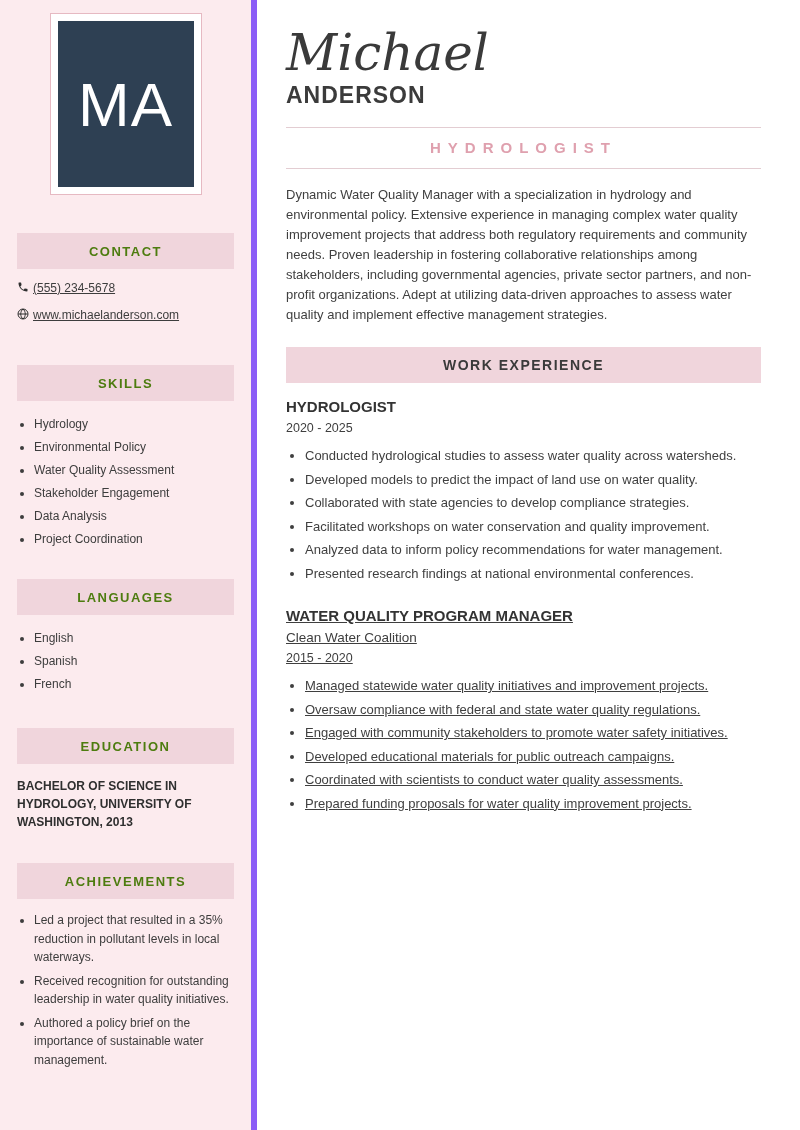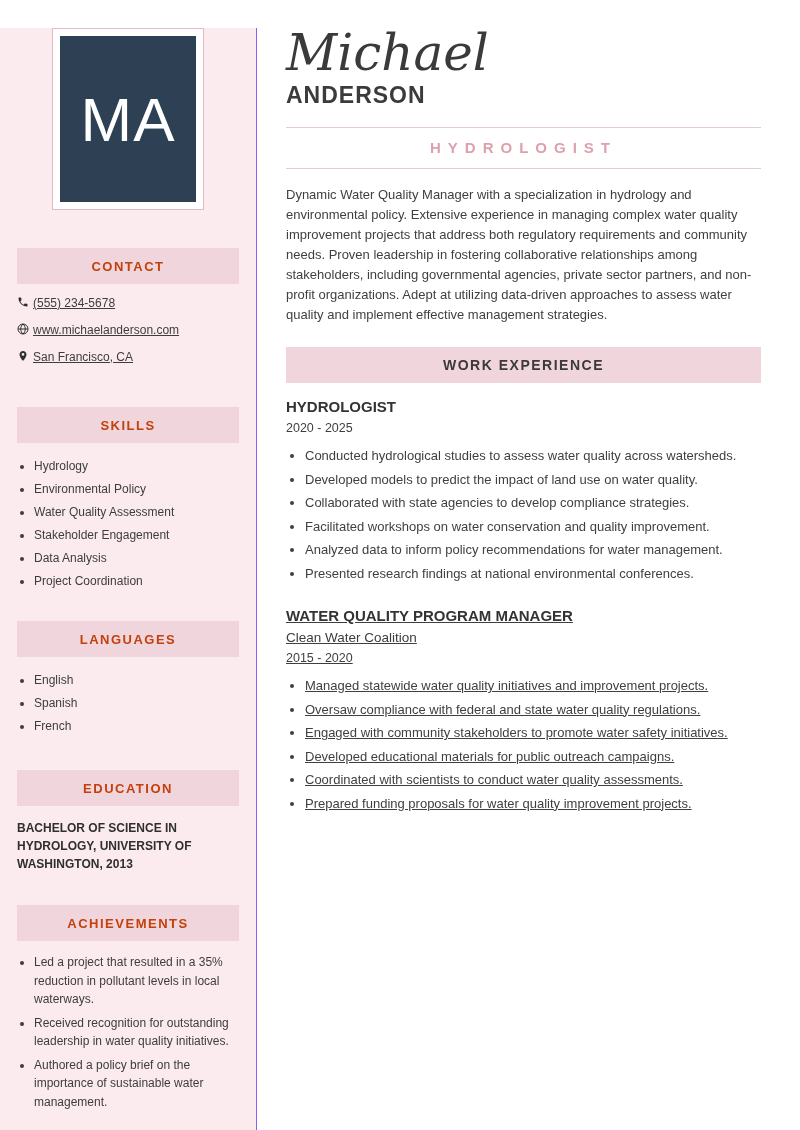--- a/index.html
+++ b/index.html
@@ -10,22 +10,22 @@
     background: #ffffff;
     overflow: hidden;
   }
   .page { display: flex; width: 800px; height: 1130px; }
 
   
   .sidebar {
     width: 257px;
     flex: 0 0 257px;
     background: #fcebee;
-    border-right: 1px solid #8b5cf6;
-    margin-top: 28px;
+    border-right: 6px solid #8b5cf6;
+    padding-top: 13px;
   }
   .avatar-frame {
     width: 152px; height: 182px;
     margin: 0 auto;
     background: #ffffff;
     border: 1px solid #e6b9c2;
     padding: 7px;
   }
   .avatar-inner {
     width: 100%; height: 100%;
@@ -39,21 +39,21 @@
     letter-spacing: 1px;
   }
   .band {
     margin: 0 17px;
     height: 36px;
     background: #f0d5dc;
     display: flex; align-items: center; justify-content: center;
     font-size: 13px;
     font-weight: bold;
     letter-spacing: 1.5px;
-    color: #c2410c;
+    color: #4d7c0f;
   }
   .band.contact { margin-top: 38px; }
   .band.skills { margin-top: 30px; }
   .band.languages { margin-top: 28px; }
   .band.education { margin-top: 32px; }
   .band.achievements { margin-top: 32px; }
 
   .contact-list { list-style: none; margin: 12px 14px 0 17px; }
   .contact-list li {
     display: flex; align-items: flex-start;
@@ -168,26 +168,20 @@
             <path d="M6.6 10.8c1.4 2.7 3.9 5.2 6.6 6.6l2.2-2.2c.3-.3.7-.4 1-.2 1.1.4 2.3.6 3.6.6.6 0 1 .4 1 1V20c0 .6-.4 1-1 1C10.6 21 3 13.4 3 4c0-.6.4-1 1-1h3.5c.6 0 1 .4 1 1 0 1.2.2 2.4.6 3.6.1.3 0 .7-.2 1l-2.3 2.2z"></path>
           </svg>
         <span>(555) 234-5678</span>
       </li>
       <li>
         <svg width="12" height="12" viewBox="0 0 24 24">
             <path fill="none" stroke="#2f2f2f" stroke-width="2" d="M12 2a10 10 0 1 0 0 20 10 10 0 0 0 0-20zm0 0c-3 2.5-4.5 6-4.5 10S9 19.5 12 22m0-20c3 2.5 4.5 6 4.5 10S15 19.5 12 22M2.5 12h19"></path>
           </svg>
         <span>www.michaelanderson.com</span>
       </li>
-      <li>
-        <svg width="12" height="12" viewBox="0 0 24 24">
-            <path d="M12 2C8.1 2 5 5.1 5 9c0 5.2 7 13 7 13s7-7.8 7-13c0-3.9-3.1-7-7-7zm0 9.5A2.5 2.5 0 1 1 12 6a2.5 2.5 0 0 1 0 5.5z"></path>
-          </svg>
-        <span>San Francisco, CA</span>
-      </li>
     </ul>
 
     <div class="band skills">
       <span>SKILLS</span>
     </div>
     <ul class="dot-list">
       <li>Hydrology</li>
       <li>Environmental Policy</li>
       <li>Water Quality Assessment</li>
       <li>Stakeholder Engagement</li>

